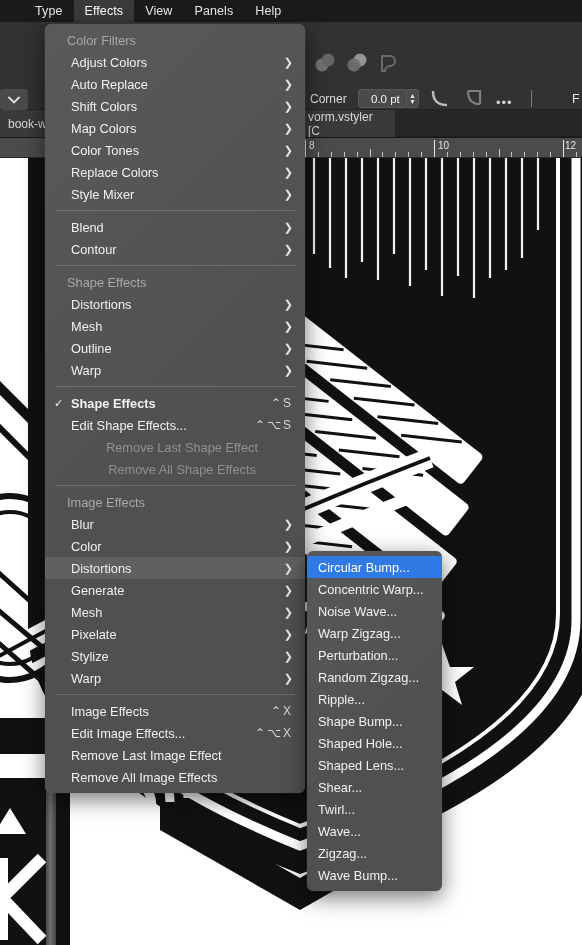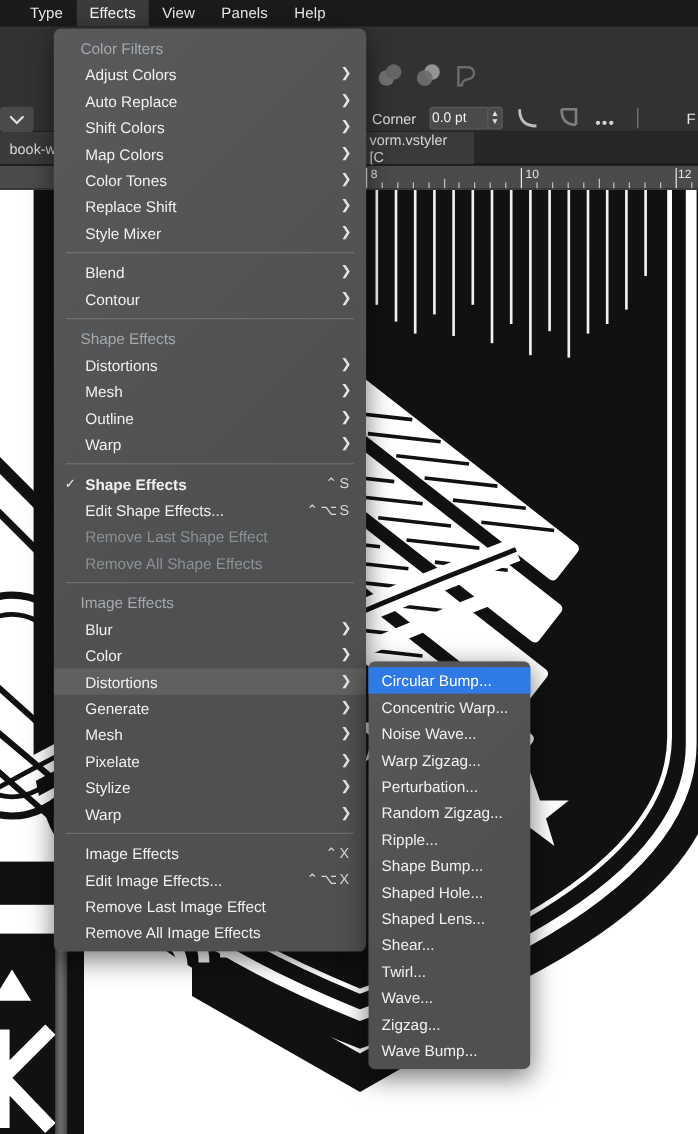--- a/index.html
+++ b/index.html
@@ -11,21 +11,21 @@
   }
   #app{ position:relative; width:582px; height:945px; overflow:hidden; }
 
   
   .app-bg{ position:absolute; inset:0; background:#2e2e2e; }
 
   
   .menubar{
     position:absolute; left:0; top:0; width:582px; height:22px;
     background:#1b1b1b; display:flex; align-items:stretch;
-    padding-left:14px;
+    padding-left:24px;
   }
   .mb-item{
     display:flex; align-items:center; padding:0 11px;
     font-size:12.5px; color:#e9e9e9; letter-spacing:.1px;
     height:22px;
   }
   .mb-item.active{ background:#3b3b3b; color:#fff; }
 
   
   .toolbar{
@@ -33,21 +33,21 @@
     background:#323232;
     border-bottom:1px solid #242424;
   }
   .bool-icons{ position:absolute; left:314px; top:52px; display:flex; gap:10px; }
   .bool-icon{ width:22px; height:22px; position:relative; opacity:.62; }
   .bool-icon svg{ display:block; }
   .corner-label{ position:absolute; left:310px; top:92px; font-size:12px; color:#dcdcdc; }
   .corner-field{
     position:absolute; left:358px; top:89px; width:50px; height:19px;
     background:#4a4a4a; border:1px solid #5a5a5a; border-radius:3px;
-    display:flex; align-items:center; padding-left:1px;
+    display:flex; align-items:center; padding-left:12px;
     font-size:11.5px; color:#f2f2f2;
   }
   .stepper{
     position:absolute; left:406px; top:89px; width:13px; height:19px;
     background:#4a4a4a; border:1px solid #5a5a5a; border-radius:3px;
     display:flex; flex-direction:column; align-items:center; justify-content:center;
     color:#e0e0e0; font-size:7px; line-height:6px;
   }
   .corner-ico{ position:absolute; top:88px; width:22px; height:22px; opacity:.85; }
   .dots{ position:absolute; left:496px; top:95px; color:#d2d2d2; font-size:13px; letter-spacing:1px; }
@@ -103,21 +103,21 @@
     padding:5px 0 5px 0;
     background-image:linear-gradient(135deg, rgba(255,255,255,.055), rgba(255,255,255,0) 55%);
   }
   .mi{
     position:relative; height:22px; display:flex; align-items:center;
     padding:0 12px 0 0; font-size:12.8px; color:#f0f0f0; white-space:nowrap;
   }
   .mi .lbl{ padding-left:26px; }
   .mi.header{ color:#a6a8aa; font-weight:400; }
   .mi.header .lbl{ padding-left:22px; }
-  .mi.disabled{ color:#8e9092; }
+  .mi.disabled{ color:#8e9092;justify-content:center; }
   .mi.sel{ background:#5e6062; }
   .mi .arrow{
     position:absolute; right:12px; top:50%; transform:translateY(-50%);
     font-size:11px; color:#e4e4e4; line-height:1;
   }
   .mi .check{
     position:absolute; left:9px; top:50%; transform:translateY(-50%);
     font-size:11px; color:#f2f2f2;
   }
   .mi .shortcut{
@@ -370,21 +370,21 @@
       </div>
       <div class="mi">
         <span class="lbl">Map Colors</span>
         <span class="arrow">❯</span>
       </div>
       <div class="mi">
         <span class="lbl">Color Tones</span>
         <span class="arrow">❯</span>
       </div>
       <div class="mi">
-        <span class="lbl">Replace Shift</span>
+        <span class="lbl">Replace Colors</span>
         <span class="arrow">❯</span>
       </div>
       <div class="mi">
         <span class="lbl">Style Mixer</span>
         <span class="arrow">❯</span>
       </div>
       <div class="msep"></div>
       <div class="mi">
         <span class="lbl">Blend</span>
         <span class="arrow">❯</span>

